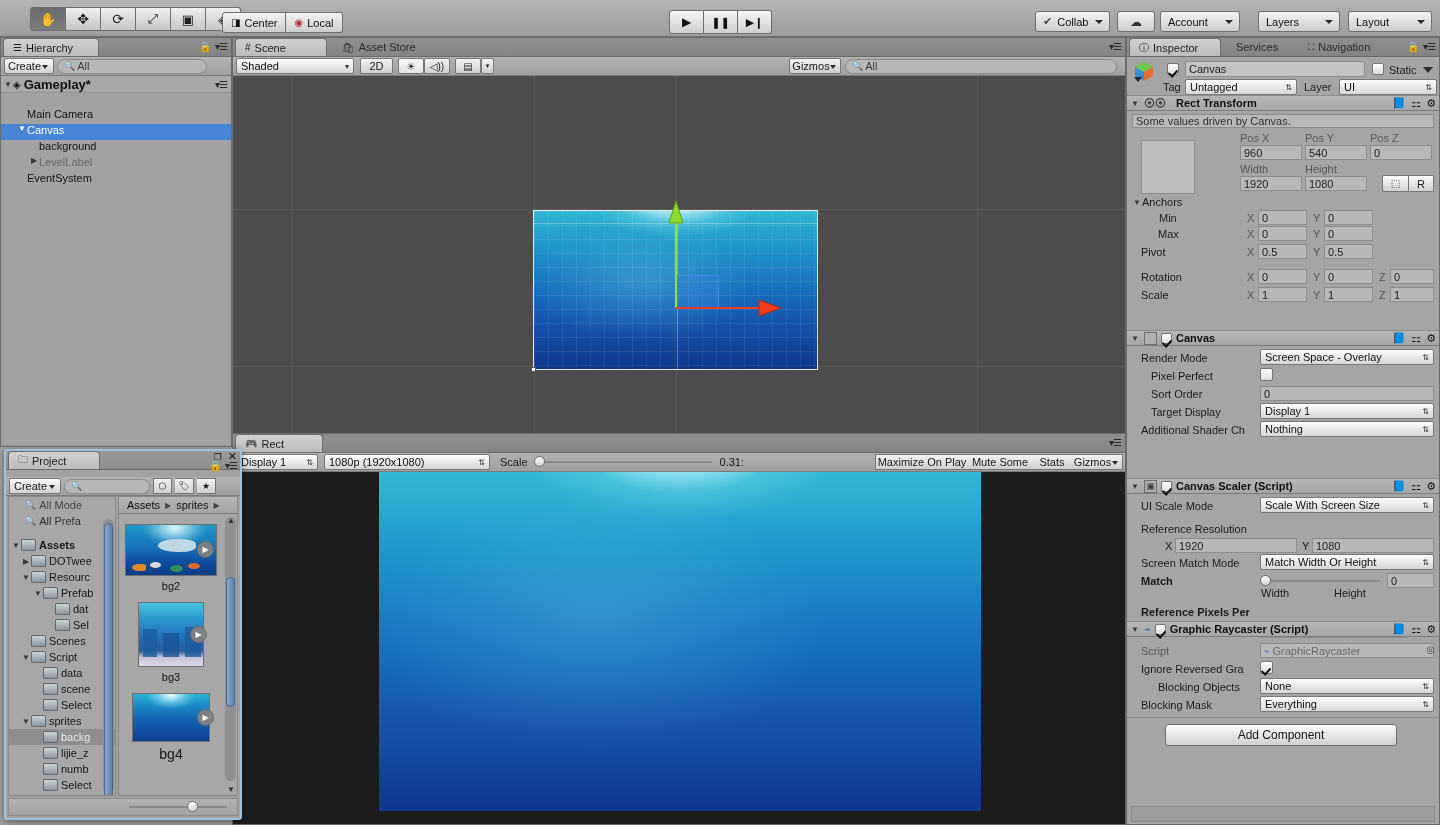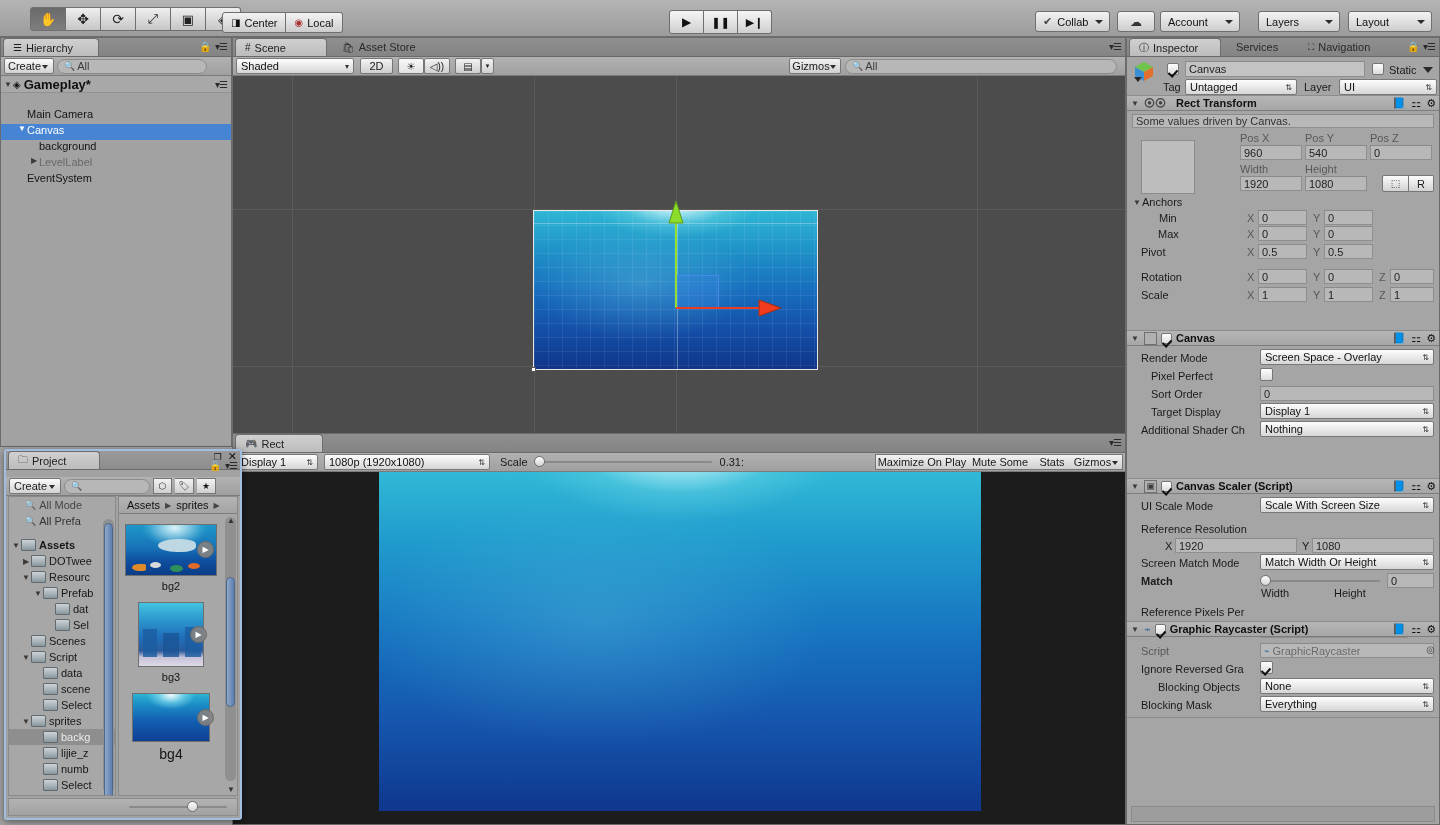--- a/index.html
+++ b/index.html
@@ -769,21 +769,21 @@
       <div class="sliderline" style="position:absolute;left:133px;top:79px;width:120px;">
         <div class="track"></div>
         <div class="knob" style="left:0;"></div>
       </div>
       <div class="field" style="position:absolute;left:260px;top:77px;width:47px;">
           <span>0</span>
         </div>
       <span class="lbl" style="position:absolute;left:134px;top:91px;">Width</span>
       <span class="lbl" style="position:absolute;left:207px;top:91px;">Height</span>
 
-      <span class="lbl" style="position:absolute;left:14px;top:110px;">Reference Pixels Per</span>
+      <span class="lbl" style="position:absolute;left:14px;top:110px;font-weight:bold;">Reference Pixels Per</span>
       <div class="field" style="position:absolute;left:133px;top:108px;width:148px;margin-top:19px;">
           <span>100</span>
         </div>
     </div>
 
     <div class="comp-head" style="position:absolute;left:0;top:583px;right:0;">
       <span class="tri">▼</span>
       <span style="font-size:11px;color:#3b6e9c;">⌁</span>
       <div class="chk on" style="width:11px;height:11px;"></div>
       <span>Graphic Raycaster (Script)</span>
@@ -810,19 +810,22 @@
         <span class="arrows">⇅</span>
       </div>
       <span class="lbl" style="position:absolute;left:14px;top:60px;">Blocking Mask</span>
       <div class="pop" style="position:absolute;left:133px;top:57px;width:174px;">
         <span>Everything</span>
         <span class="arrows">⇅</span>
       </div>
     </div>
     <div class="sep" style="position:absolute;left:0;right:0;top:679px;"></div>
 
+    <div class="addcomp" style="left:38px;top:686px;width:230px;height:20px;">
+      <span>Add Component</span>
+    </div>
 
     <div style="position:absolute;left:4px;bottom:2px;right:4px;height:16px;background:#9d9d9d;border:1px solid #8a8a8a;box-sizing:border-box;"></div>
   </div>
 
   <div style="position:absolute;left:0;bottom:0;width:1126px;height:0;"></div>
 
 </div>
 
 </body></html>

